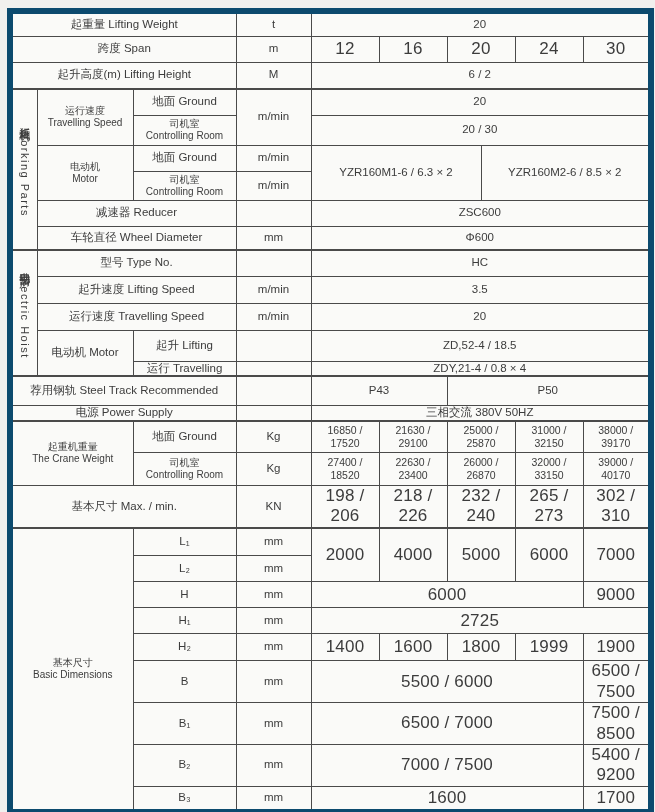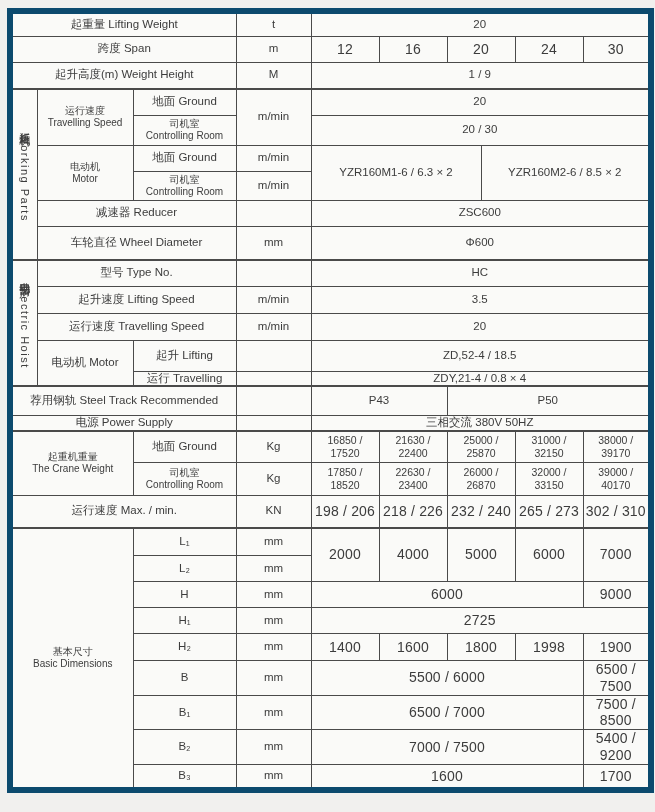--- a/index.html
+++ b/index.html
@@ -24,21 +24,21 @@
     vertical-align:middle;
     font-size:11.5px;
     line-height:1.2;
     padding:0 2px;
     overflow:hidden;
     word-wrap:break-word;
   }
   tr.sec td{border-top-width:2px;}
   .tl span{display:block;line-height:1.2;font-size:10px;}
   .val{font-size:11.5px;}
-  .num{font-size:14px;letter-spacing:0.2px;}
+  .num{font-size:17px;letter-spacing:0.2px;}
   .vcell{padding:0;}
   .vtext{
     writing-mode:vertical-lr;
     text-orientation:mixed;
     display:inline-block;
     font-size:11px;
     letter-spacing:1.5px;
     line-height:1.1;
   }
   .wrapcell{font-size:10.5px;line-height:1.25;}
@@ -75,23 +75,23 @@
     <td colspan="3">跨度 Span</td>
     <td>m</td>
     <td colspan="2" class="num">12</td>
     <td colspan="2" class="num">16</td>
     <td colspan="2" class="num">20</td>
     <td colspan="2" class="num">24</td>
     <td colspan="2" class="num">30</td>
   </tr>
 
   <tr style="height:27px">
-    <td colspan="3">起升高度(m) Weight Height</td>
+    <td colspan="3">起升高度(m) Lifting Height</td>
     <td>M</td>
-    <td colspan="10" class="val">1 / 9</td>
+    <td colspan="10" class="val">6 / 2</td>
   </tr>
 
   <tr style="height:26px" class="sec">
     <td rowspan="6" class="vcell">
       <div class="vtext">运行机构 Working Parts</div>
     </td>
     <td rowspan="2" class="tl">
       <span>运行速度</span>
       <span>Travelling Speed</span>
     </td>
@@ -126,21 +126,21 @@
     </td>
     <td>m/min</td>
   </tr>
 
   <tr style="height:26px">
     <td colspan="2">减速器 Reducer</td>
     <td></td>
     <td colspan="10" class="val">ZSC600</td>
   </tr>
 
-  <tr style="height:34px">
+  <tr style="height:24px">
     <td colspan="2">车轮直径 Wheel Diameter</td>
     <td>mm</td>
     <td colspan="10" class="val">Φ600</td>
   </tr>
 
   <tr style="height:26px" class="sec">
     <td rowspan="5" class="vcell">
       <div class="vtext">电动葫芦 Electric Hoist</div>
     </td>
     <td colspan="2">型号 Type No.</td>
@@ -187,41 +187,41 @@
   </tr>
 
   <tr style="height:32px" class="sec">
     <td colspan="2" rowspan="2" class="tl">
       <span>起重机重量</span>
       <span>The Crane Weight</span>
     </td>
     <td>地面 Ground</td>
     <td>Kg</td>
     <td colspan="2" class="wrapcell">16850 / 17520</td>
-    <td colspan="2" class="wrapcell">21630 / 22400</td>
+    <td colspan="2" class="wrapcell">21630 / 29100</td>
     <td colspan="2" class="wrapcell">25000 / 25870</td>
     <td colspan="2" class="wrapcell">31000 / 32150</td>
     <td colspan="2" class="wrapcell">38000 / 39170</td>
   </tr>
 
   <tr style="height:33px">
     <td class="tl">
       <span>司机室</span>
       <span>Controlling Room</span>
     </td>
     <td>Kg</td>
-    <td colspan="2" class="wrapcell">17850 / 18520</td>
+    <td colspan="2" class="wrapcell">27400 / 18520</td>
     <td colspan="2" class="wrapcell">22630 / 23400</td>
     <td colspan="2" class="wrapcell">26000 / 26870</td>
     <td colspan="2" class="wrapcell">32000 / 33150</td>
     <td colspan="2" class="wrapcell">39000 / 40170</td>
   </tr>
 
   <tr style="height:32px">
-    <td colspan="3">运行速度 Max. / min.</td>
+    <td colspan="3">基本尺寸 Max. / min.</td>
     <td>KN</td>
     <td colspan="2" class="num">198 / 206</td>
     <td colspan="2" class="num">218 / 226</td>
     <td colspan="2" class="num">232 / 240</td>
     <td colspan="2" class="num">265 / 273</td>
     <td colspan="2" class="num">302 / 310</td>
   </tr>
 
   <tr style="height:28px" class="sec">
     <td colspan="2" rowspan="9" class="tl">
@@ -254,21 +254,21 @@
     <td>mm</td>
     <td colspan="10" class="num">2725</td>
   </tr>
 
   <tr style="height:27px">
     <td>H₂</td>
     <td>mm</td>
     <td colspan="2" class="num">1400</td>
     <td colspan="2" class="num">1600</td>
     <td colspan="2" class="num">1800</td>
-    <td colspan="2" class="num">1998</td>
+    <td colspan="2" class="num">1999</td>
     <td colspan="2" class="num">1900</td>
   </tr>
 
   <tr style="height:25px">
     <td>B</td>
     <td>mm</td>
     <td colspan="8" class="num">5500 / 6000</td>
     <td colspan="2" class="num">6500 / 7500</td>
   </tr>
 

